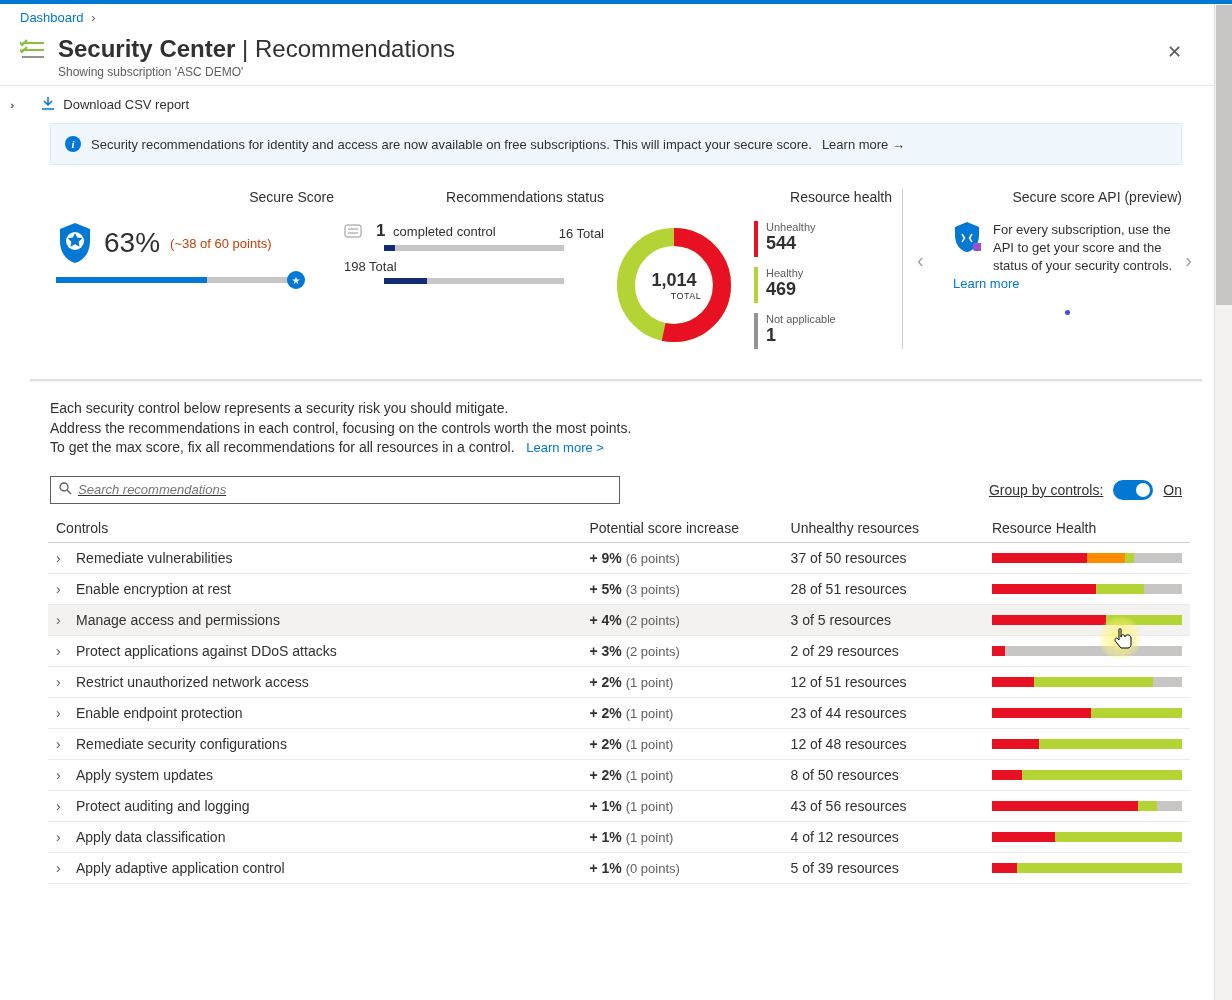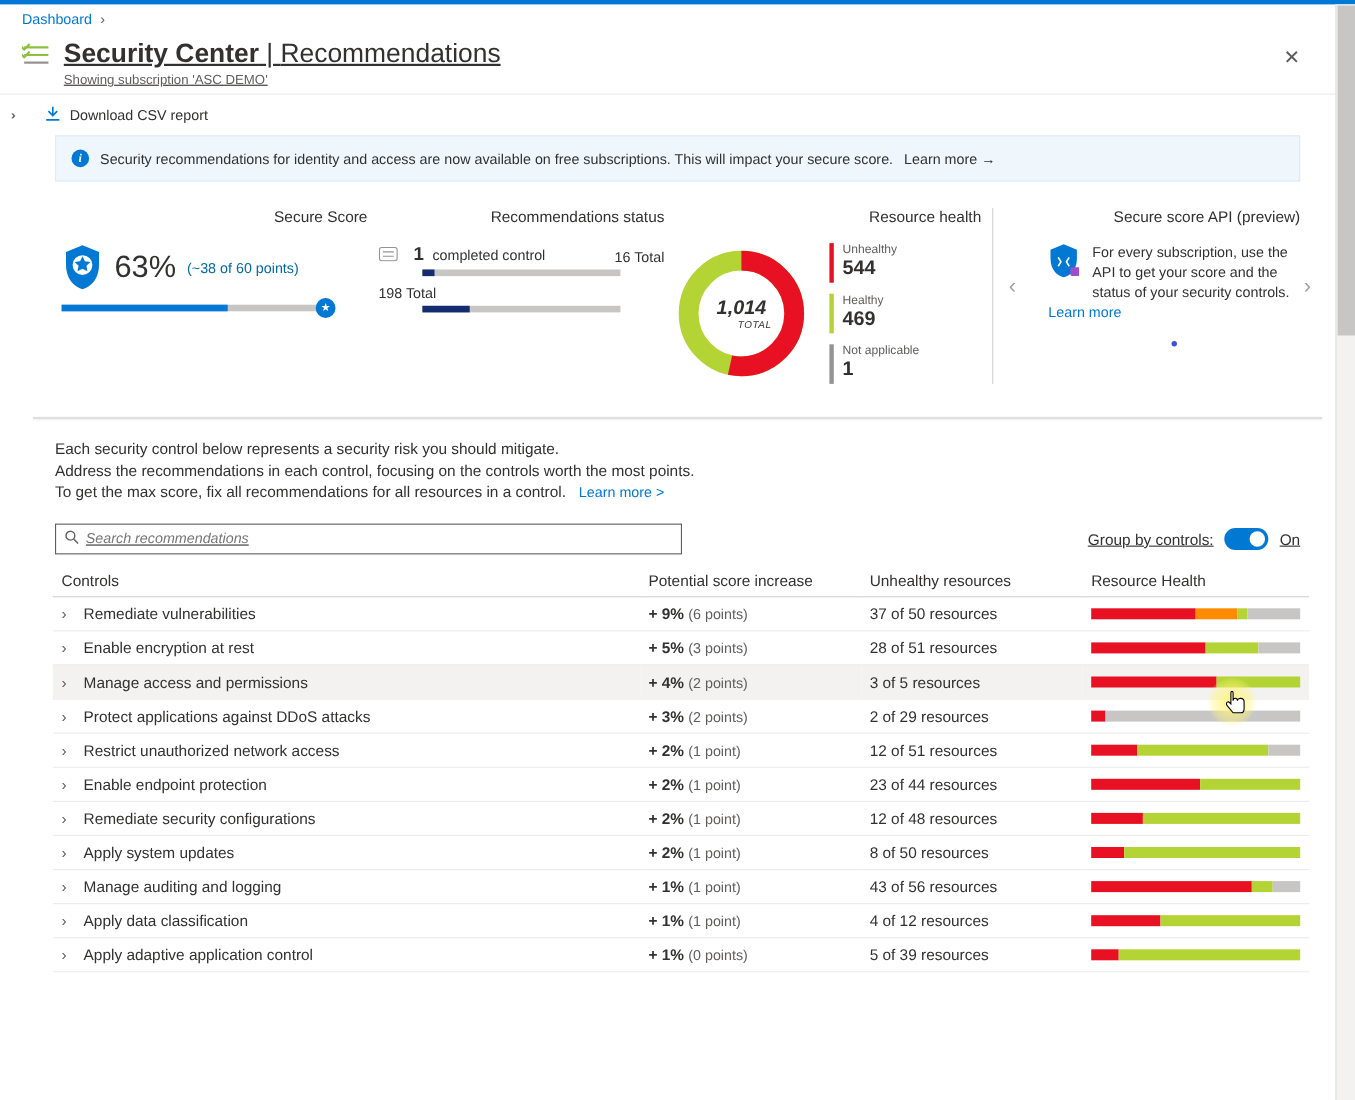--- a/index.html
+++ b/index.html
@@ -3,51 +3,51 @@
 <meta charset="utf-8">
 <style>
 * { box-sizing: border-box; margin: 0; padding: 0; }
 body { font-family: "Segoe UI", Arial, sans-serif; font-size: 13px; color: #323130; background: #fff; width: 1232px; }
 .topbar { height: 4px; background: #0078d4; }
 .scrollbar-sim { position: absolute; right: 0; top: 4px; bottom: 0; width: 18px; background: #f3f2f1; border-left: 1px solid #e1dfdd; }
 .scrollbar-thumb { width: 16px; height: 300px; background: #c8c6c4; margin: 1px; }
 .breadcrumb { padding: 6px 20px; font-size: 13px; }
 .breadcrumb a { color: #0078d4; text-decoration: none; }
 .breadcrumb-sep { color: #605e5c; margin: 0 4px; }
-.header { display: flex; align-items: flex-start; padding: 4px 20px 6px 20px; position: relative; text-decoration: underline; }
+.header { display: flex; align-items: flex-start; padding: 4px 20px 6px 20px; position: relative; }
 .header-icon { margin-right: 12px; margin-top: 4px; }
 .title-line { font-size: 24px; font-weight: 400; }
 .title-bold { font-weight: 600; }
 .subtitle { font-size: 12px; color: #605e5c; margin-top: 2px; }
 .close-btn { position: absolute; right: 50px; top: 10px; font-size: 18px; color: #605e5c; cursor: pointer; background: none; border: none; }
 .toolbar { display: flex; align-items: center; padding: 10px 20px 10px 10px; border-top: 1px solid #edebe9; }
 .expand-chevron { color: #605e5c; margin-right: 30px; font-size: 11px; letter-spacing: -3px; }
 .dl-btn { display: flex; align-items: center; gap: 8px; color: #323130; cursor: pointer; font-size: 13px; }
 .dl-icon { color: #0078d4; }
 .info-banner { margin: 0 50px 14px 50px; padding: 12px 14px; background: #eff6fc; display: flex; align-items: center; gap: 10px; font-size: 13px; border:1px solid #dcecf9; }
 .info-icon { width: 16px; height: 16px; border-radius: 50%; background: #0078d4; color: #fff; display: flex; align-items: center; justify-content: center; font-size: 11px; font-weight: bold; font-style: italic; font-family: serif; }
 .link-arrow { text-decoration: none; color: #323130; }
 .stats { display: flex; padding: 10px 50px 20px 56px; gap: 10px; }
 .stat-col { flex: 1 1 0; }
 .stat-title { font-size: 14px; color: #323130; margin-bottom: 16px; text-align: right; }
 .score-row { display: flex; align-items: center; gap: 10px; }
 .shield { width: 38px; height: 44px; position: relative; }
 .score-pct { font-size: 28px; font-weight: 400; }
-.score-pts { font-size: 13px; color: #0369a1; }
+.score-pts { font-size: 13px; color: #c2410c; }
 .score-bar { margin-top: 12px; height: 6px; background: #c8c6c4; width: 240px; position: relative; }
 .score-bar-fill { height: 6px; background: #0078d4; }
 .score-bar-knob { position: absolute; width: 18px; height: 18px; background:#0078d4; border-radius:50%; top:-6px; display:flex; align-items:center; justify-content:center; color:#fff; font-size:10px; }
 .rec-item { margin-bottom: 8px; }
 .rec-line { display: flex; justify-content: space-between; align-items: flex-end; font-size: 13px; margin-bottom:4px;}
 .rec-num { font-size: 17px; font-weight: 600; margin-right: 4px; }
 .rec-bar { height: 6px; width: 180px; background: #c8c6c4; margin-left: 40px; }
 .rec-bar-fill { height: 6px; background: #132b70; }
 .rec-icon { display:inline-block; width:20px; vertical-align:middle; margin-right:12px; }
 .donut-wrap { display:flex; align-items:center; gap:20px; }
-.donut { position: relative; width: 120px; height: 120px; font-style: italic; }
+.donut { position: relative; width: 120px; height: 120px; }
 .donut-center { position:absolute; top:50%; left:50%; transform:translate(-50%,-50%); text-align:center; }
 .donut-total { font-size:18px; font-weight:600; }
 .donut-label { font-size:9px; letter-spacing:0.5px;margin-left:24px; }
 .health-list { display:flex; flex-direction:column; gap:10px; }
 .health-item { display:flex; align-items:flex-start; gap:8px; }
 .health-bar { width:4px; height:36px; }
 .health-label { font-size:11px; color:#605e5c; }
 .health-val { font-size:18px; font-weight:600; }
 .api-col { border-left: 1px solid #d2d0ce; padding-left: 50px; position:relative; max-width:280px; }
 .api-text { font-size: 13px; line-height: 1.4; }
@@ -374,21 +374,21 @@
     <td>
           <div class="rh-bar">
       <div class="rh-red" style="width:16%"></div>
       <div class="rh-orange" style="width:0%"></div>
       <div class="rh-green" style="width:84%"></div>
       <div class="rh-gray" style="width:0%"></div>
     </div>
         </td>
       </tr>
       <tr>
-    <td><span class="chev">›</span><span>Manage auditing and logging</span></td>
+    <td><span class="chev">›</span><span>Protect auditing and logging</span></td>
     <td><span class="psi-pct">+ 1%</span> <span class="psi-pts">(1 point)</span></td>
     <td>43 of 56 resources</td>
     <td>
           <div class="rh-bar">
       <div class="rh-red" style="width:77%"></div>
       <div class="rh-orange" style="width:0%"></div>
       <div class="rh-green" style="width:10%"></div>
       <div class="rh-gray" style="width:13%"></div>
     </div>
         </td>

